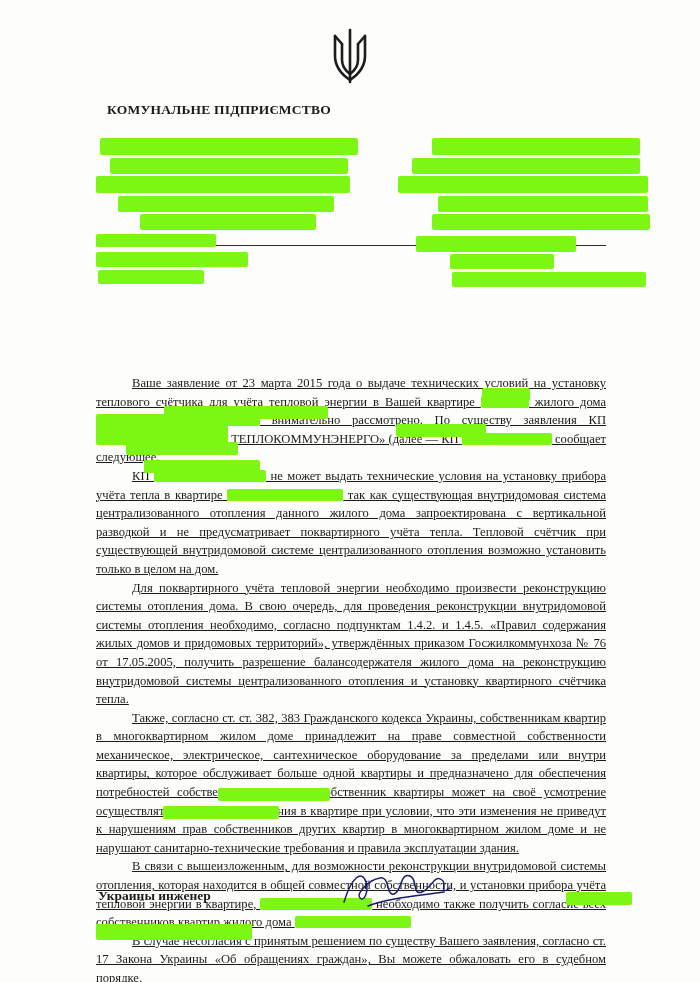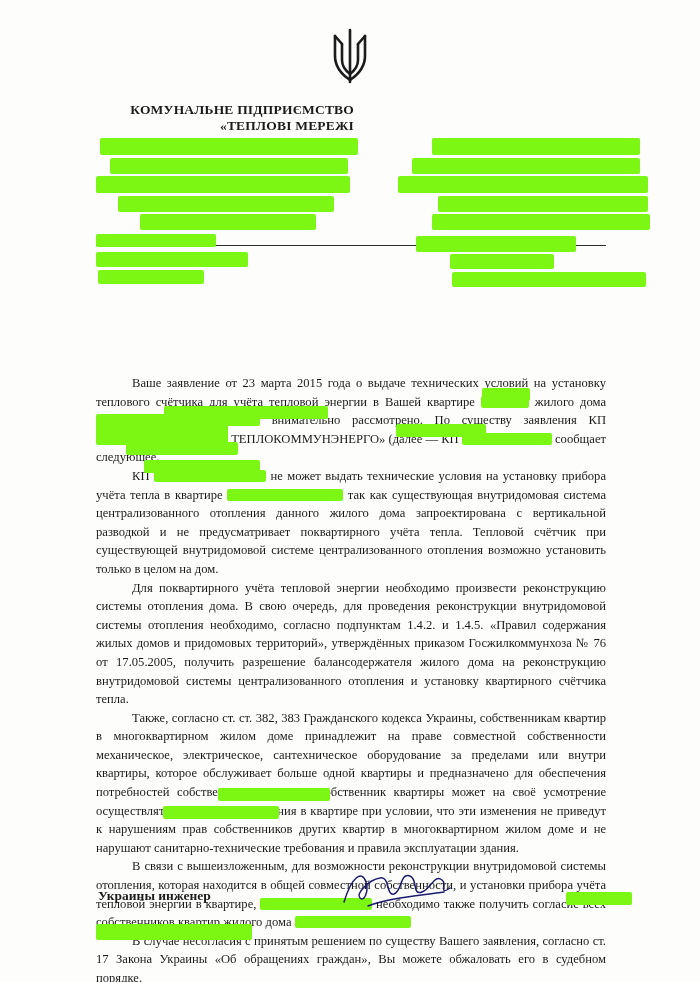--- a/index.html
+++ b/index.html
@@ -37,21 +37,21 @@
     position: absolute;
     top: 102px;
     font-weight: bold;
     font-size: 13.5px;
     line-height: 16px;
     letter-spacing: 0.2px;
     text-align: center;
   }
   .org-head .l1 { display: block; }
   .org-head .l2 { display: block; }
-  .org-left { left: 84px; width: 270px; text-align: right; }
+  .org-left { left: 84px; width: 270px; }
   .org-right { left: 378px; width: 280px; }
 
   
   .redact {
     position: absolute;
     background: #7bf713;
     border-radius: 2px;
   }
 
   
@@ -71,20 +71,21 @@
     top: 374px;
     width: 510px;
     font-size: 12.6px;
     line-height: 18.6px;
     text-align: justify;
     text-justify: inter-word;
   }
   .body-text p {
     margin: 0 0 0 0;
     text-indent: 36px;
+    text-decoration: underline;
   }
 
   
   .ir {
     display: inline-block;
     background: #7bf713;
     border-radius: 2px;
     vertical-align: middle;
     height: 12px;
     position: relative;
@@ -119,21 +120,20 @@
         <path d="M15 18 L15 34 Q15 42 23 48"></path>
         <path d="M31 18 L31 34 Q31 42 23 48"></path>
         <path d="M8 10 L15 18"></path>
         <path d="M38 10 L31 18"></path>
       </g>
     </svg>
   </div>
 
   <div class="org-head org-left">
     <span class="l1">КОМУНАЛЬНЕ ПІДПРИЄМСТВО</span>
-    <span class="l2">«ТЕПЛОВІ  МЕРЕЖІ</span>
   </div>
   <div class="org-head org-right">
   </div>
 
   <div class="divider"></div>
 
   <div class="body-text">
     <p><span>Ваше заявление от 23 марта 2015 года о выдаче технических условий на установку теплового счётчика для учёта тепловой энергии в Вашей квартире </span><span class="ir" style="width:48px"></span><span> жилого дома </span><span class="ir" style="width:164px"></span><span> внимательно рассмотрено. По существу заявления КП </span><span class="ir" style="width:132px"></span><span> ТЕПЛОКОММУНЭНЕРГО» (далее — КП </span><span class="ir" style="width:90px"></span><span> сообщает следующее.</span></p>
 
     <p><span>КП </span><span class="ir" style="width:112px"></span><span> не может выдать технические условия на установку прибора учёта тепла в квартире </span><span class="ir" style="width:116px"></span><span> так как существующая внутридомовая система централизованного отопления данного жилого дома запроектирована с вертикальной разводкой и не предусматривает поквартирного учёта тепла. Тепловой счётчик при существующей внутридомовой системе централизованного отопления возможно установить только в целом на дом.</span></p>

